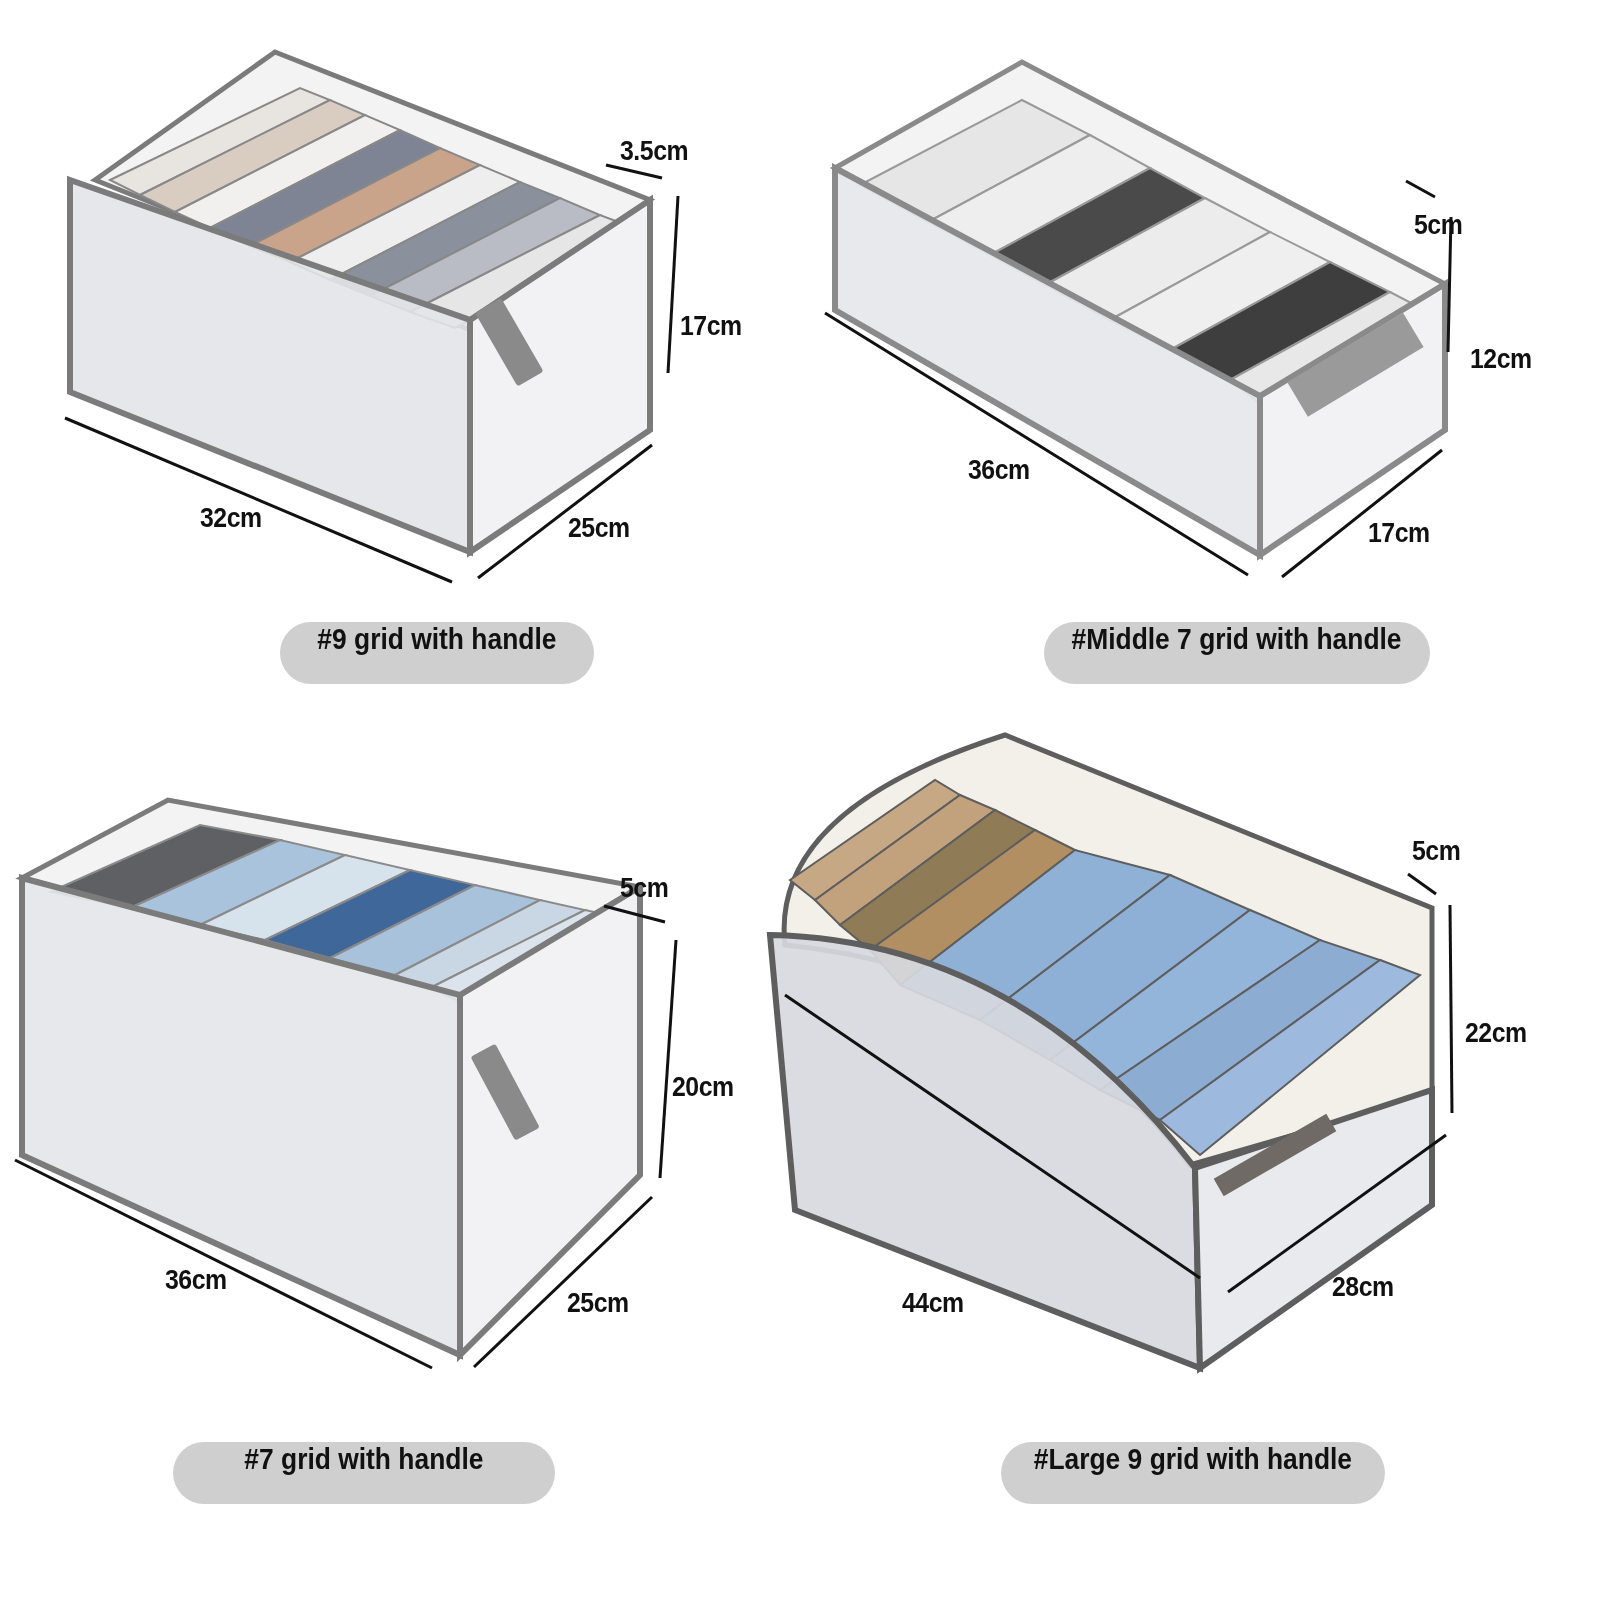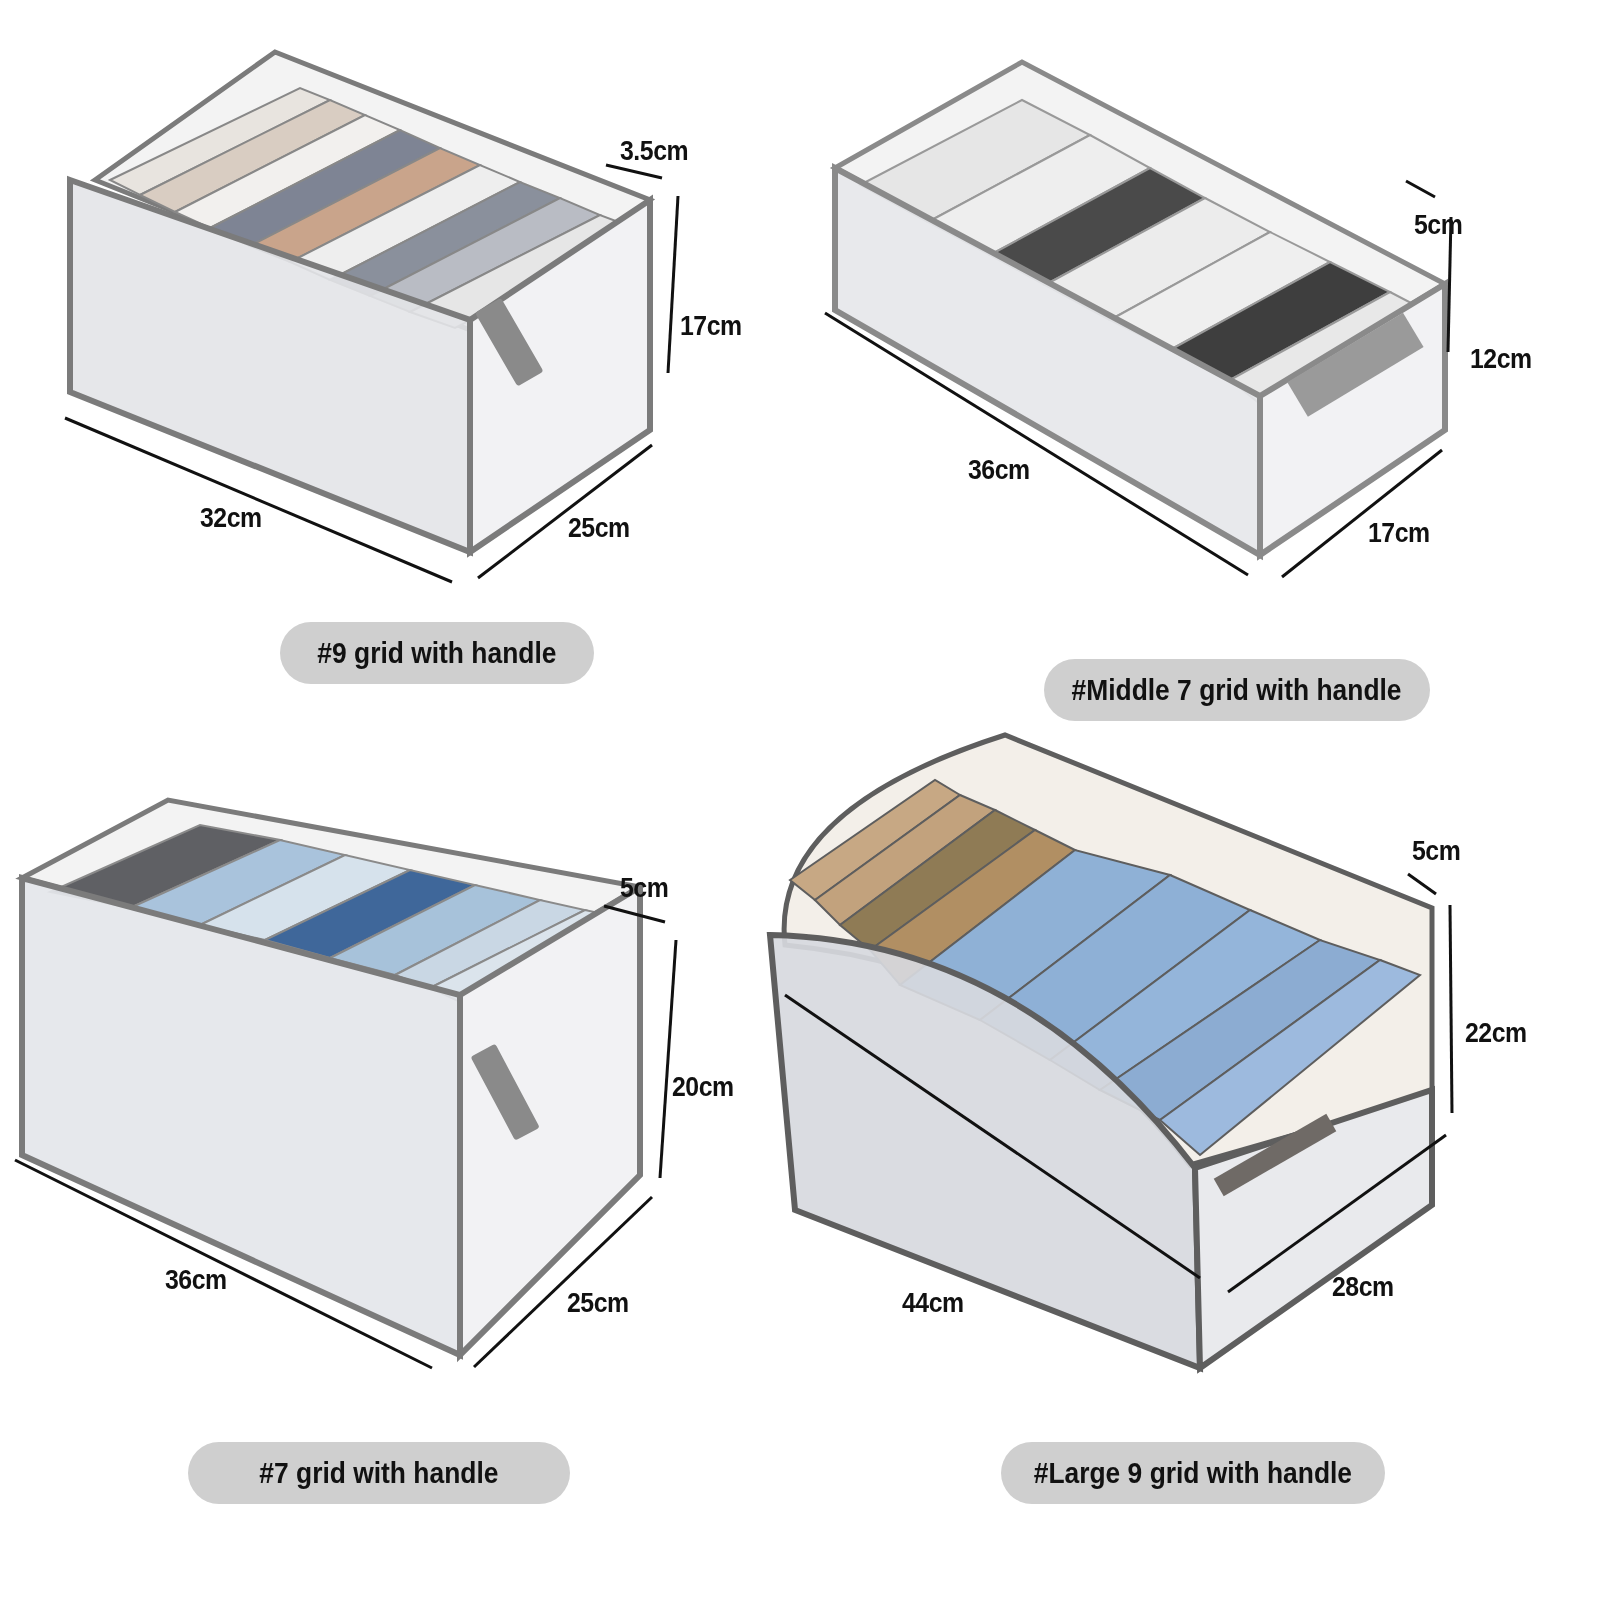--- a/index.html
+++ b/index.html
@@ -1,20 +1,20 @@
 <!DOCTYPE html>
 <html><head>
 <meta charset="utf-8">
 <style>
   * { box-sizing: border-box; margin: 0; padding: 0; }
   html, body { width: 1600px; height: 1600px; background: #ffffff; overflow: hidden; }
   body { position: relative; font-family: "Liberation Sans", sans-serif; color: #111; }
   .panel { position: absolute; }
   .dim { position: absolute; font-family: "Liberation Sans", sans-serif; font-size: 27px; font-weight: bold; color: #111; letter-spacing: -0.5px; white-space: nowrap; transform: scaleX(0.92); transform-origin: left center; }
-  .pill { position: absolute; height: 62px; border-radius: 31px; background: #cfcfcf; display: flex; align-items: center; justify-content: center; font-family: "Liberation Sans", sans-serif; font-size: 30px; font-weight: bold; color: #111; white-space: nowrap; }
+  .pill { position: absolute; height: 62px; border-radius: 31px; background: #cfcfcf; display: flex; justify-content: center; font-family: "Liberation Sans", sans-serif; font-size: 30px; font-weight: bold; color: #111; white-space: nowrap; }
   .pill span { transform: scaleX(0.88); display: inline-block; }
   svg.art { position: absolute; left: 0; top: 0; }
 </style>
 </head>
 <body>
 
 <div class="panel" style="left:0;top:0;width:800px;height:760px;">
   <svg class="art" width="800" height="760">
 
     <polygon points="95,180 275,52 650,200 470,330" fill="#f3f3f3" stroke="#7b7b7b" stroke-width="5"></polygon>
@@ -67,21 +67,21 @@
     <rect x="488" y="345" width="135" height="40" fill="#9a9a9a" transform="rotate(-31 555 365)"></rect>
     <line x1="25" y1="313" x2="448" y2="575" stroke="#111" stroke-width="3"></line>
     <line x1="482" y1="577" x2="642" y2="450" stroke="#111" stroke-width="3"></line>
     <line x1="651" y1="217" x2="648" y2="352" stroke="#111" stroke-width="3"></line>
     <line x1="606" y1="181" x2="635" y2="197" stroke="#111" stroke-width="3"></line>
   </svg>
   <div class="dim" style="left:168px;top:455px;">36cm</div>
   <div class="dim" style="left:568px;top:518px;">17cm</div>
   <div class="dim" style="left:670px;top:344px;">12cm</div>
   <div class="dim" style="left:614px;top:210px;">5cm</div>
-  <div class="pill" style="left:244px;top:659px;width:386px;">
+  <div class="pill" style="left:244px;top:622px;width:386px;">
     <span>#Middle 7 grid with handle</span>
   </div>
 </div>
 
 <div class="panel" style="left:0;top:780px;width:800px;height:780px;">
   <svg class="art" width="800" height="780">
     <polygon points="22,98 168,20 640,107 460,215" fill="#f3f3f3" stroke="#7b7b7b" stroke-width="5"></polygon>
     <g stroke="#8a8a8a" stroke-width="2">
       <polygon points="50,112 200,45 280,60 130,128" fill="#5f6064"></polygon>
       <polygon points="130,128 280,60 345,75 200,145" fill="#a9c3dc"></polygon>
@@ -96,21 +96,21 @@
     <rect x="490" y="265" width="28" height="95" rx="3" fill="#8a8a8a" transform="rotate(-28 504 310)"></rect>
     <line x1="15" y1="380" x2="432" y2="588" stroke="#111" stroke-width="3"></line>
     <line x1="474" y1="587" x2="652" y2="417" stroke="#111" stroke-width="3"></line>
     <line x1="676" y1="160" x2="660" y2="398" stroke="#111" stroke-width="3"></line>
     <line x1="604" y1="126" x2="665" y2="142" stroke="#111" stroke-width="3"></line>
   </svg>
   <div class="dim" style="left:165px;top:485px;">36cm</div>
   <div class="dim" style="left:567px;top:508px;">25cm</div>
   <div class="dim" style="left:672px;top:292px;">20cm</div>
   <div class="dim" style="left:620px;top:93px;">5cm</div>
-  <div class="pill" style="left:188px;top:662px;width:382px;">
+  <div class="pill" style="left:173px;top:662px;width:382px;">
     <span>#7 grid with handle</span>
   </div>
 </div>
 
 <div class="panel" style="left:760px;top:700px;width:840px;height:860px;">
   <svg class="art" width="840" height="860">
     <path d="M 25,245 Q 10,110 245,35 L 672,208 L 672,395 L 430,465 Q 280,270 25,245 Z" fill="#f3efe9" stroke="#5e5e5e" stroke-width="5"></path>
     <g stroke="#5e5e5e" stroke-width="2">
       <polygon points="30,180 175,80 200,95 55,200" fill="#c7a884"></polygon>
       <polygon points="55,200 200,95 235,110 80,225" fill="#c2a27d"></polygon>

